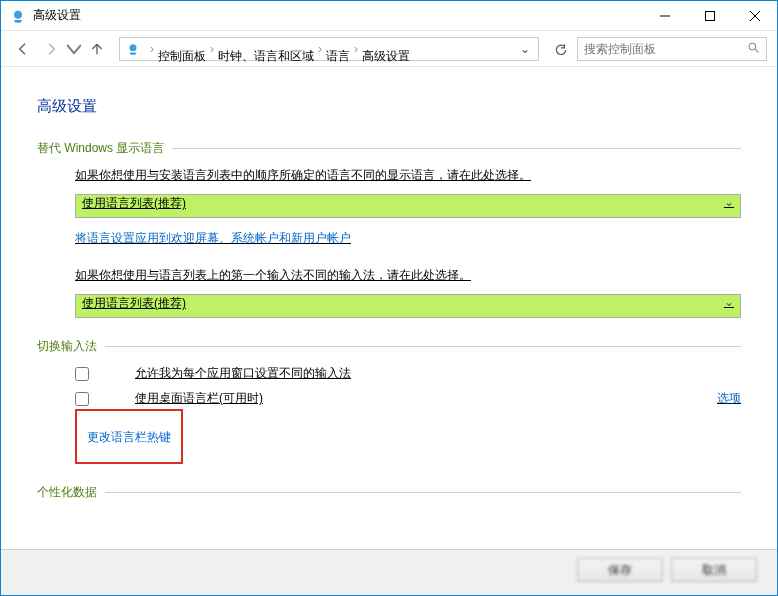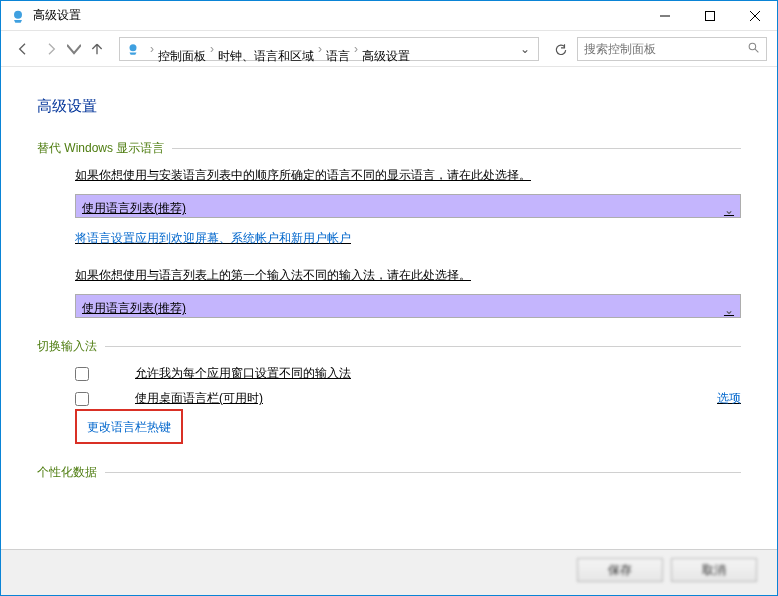--- a/index.html
+++ b/index.html
@@ -28,31 +28,31 @@
   .content { padding: 30px 36px 10px 36px; height: calc(100% - 30px - 36px - 46px); overflow-y: auto; }
   
   h1 { color: #003399; font-size: 15px; font-weight: 400; margin-bottom: 24px; }
   
   .section { margin-bottom: 20px; }
   .section-header { display: flex; align-items: center; font-size: 12px; color: #4d7c0f; margin-bottom: 10px; }
   .section-header .line { flex: 1; height: 1px; background: #d0d0d0; margin-left: 8px; }
   .section-body { padding-left: 38px; text-decoration: underline; }
   .desc { font-size: 12px; color: #000; margin-bottom: 10px; }
   
-  .select { width: 100%; height: 24px; border: 1px solid #adadad; background: #c4b5fd; font-size: 12px; padding: 0 6px; display: flex; align-items: flex-end; justify-content: space-between; margin-bottom: 10px; }
+  .select { width: 100%; height: 24px; border: 1px solid #adadad; background: #bef264; font-size: 12px; padding: 0 6px; display: flex; align-items: flex-start; justify-content: space-between; margin-bottom: 10px; }
   .select .sel-label { color: #000; }
   .select .chev { color: #555; }
   
   .link { color: #0066cc; font-size: 12px; cursor: pointer; }
   .link-row { display:flex; justify-content: space-between; align-items:center; }
   
   .check-row { display: flex; align-items: center; font-size: 12px; margin-bottom: 8px; gap: 40px; }
   .check-row input[type=checkbox] { width: 14px; height: 14px; margin-right: 6px; }
   
-  .highlight-box { display: inline-block; border: 2px solid #d93025; padding: 6px 10px; margin-top: 2px; }
+  .highlight-box { display: inline-block; border: 2px solid #d93025; padding: 16px 10px; margin-top: 2px; }
   
   .footer { position: absolute; bottom: 0; left: 0; right: 0; height: 46px; border-top: 1px solid #d0d0d0; background: #f0f0f0; padding: 8px 20px; display: flex; justify-content: flex-end; gap: 8px; }
   .footer .btn { width: 86px; height: 24px; border: 1px solid #adadad; background: linear-gradient(#f5f5f5,#e5e5e5); font-size: 12px; display: flex; align-items: center; justify-content: center; }
   .footer .btn.smudge { filter: blur(1.5px); opacity: 0.85; }
 </style>
 </head>
 <body>
 
 <div class="titlebar">
   <span class="app-icon">

